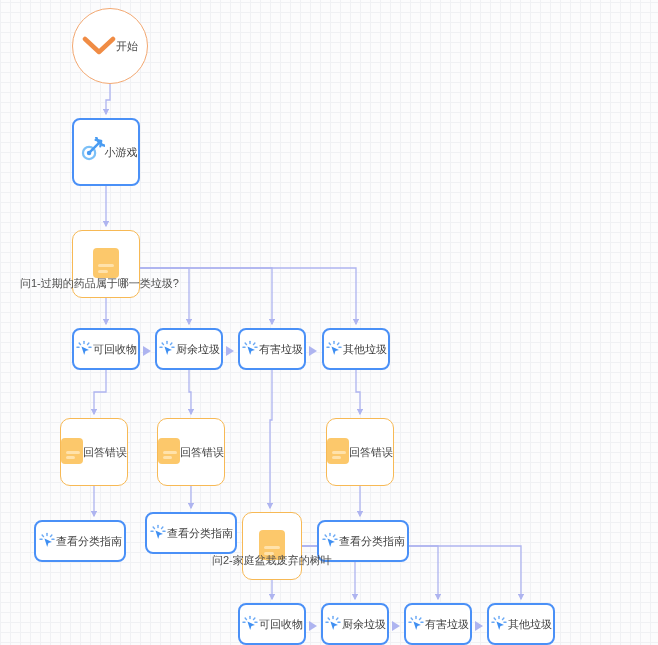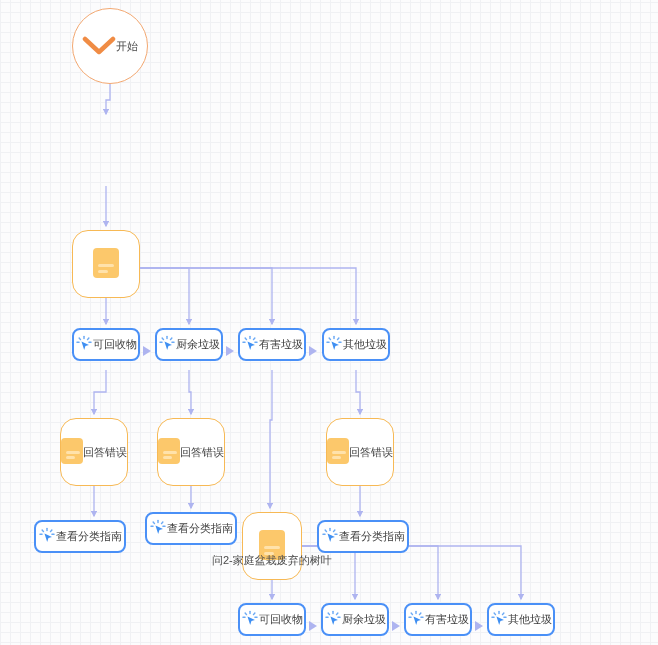--- a/index.html
+++ b/index.html
@@ -63,38 +63,38 @@
   
   .node-action {
     border: 2px solid #4a90f7;
     border-radius: 8px;
     background: #ffffff;
   }
 
   
   .node-question {
     border: 1.5px solid #f7b955;
-    border-radius: 16px;
+    border-radius: 10px;
     background: #ffffff;
   }
 
   .node-label {
     font-size: 11px;
     color: #3d3d3d;
     line-height: 1.1;
     white-space: nowrap;
   }
 
   .node-big {
     width: 68px;
     height: 68px;
   }
   .node-opt {
     width: 68px;
-    height: 33px;
+    height: 42px;
   }
   .node-opt .node-label { font-size: 11px; }
   .node-opt .icon { margin-bottom: 1px; }
 
   .icon {
     display: block;
     line-height: 0;
   }
 
   
@@ -194,24 +194,37 @@
 
   <div class="node node-start" style="left:72px; top:8px;">
     <span class="icon">
       <svg width="34" height="20" viewBox="0 0 34 20">
         <path d="M3 3 L17 16 L31 3" fill="none" stroke="#f08c45" stroke-width="4.5" stroke-linecap="round" stroke-linejoin="round"></path>
       </svg>
     </span>
     <span class="node-label">开始</span>
   </div>
 
+  <div class="node node-action node-big" style="left:72px; top:118px;">
+    <span class="icon">
+      <svg width="30" height="30" viewBox="0 0 32 32">
+        <path d="M27 7 A12 12 0 1 0 25 5" fill="none" stroke="#4a9cf2" stroke-width="2.6" stroke-linecap="round"></path>
+        <circle cx="15" cy="17" r="6.5" fill="none" stroke="#7cc0f7" stroke-width="2.4"></circle>
+        <circle cx="15" cy="17" r="2.4" fill="#4a9cf2"></circle>
+        <path d="M15 17 L27 5" stroke="#4a9cf2" stroke-width="2.6" stroke-linecap="round"></path>
+        <path d="M22 3 L28 4 L27 10" fill="none" stroke="#4a9cf2" stroke-width="2.4" stroke-linecap="round" stroke-linejoin="round"></path>
+      </svg>
+    </span>
+    <span class="node-label">小游戏</span>
+  </div>
 
   <div class="node node-question node-big" style="left:72px; top:230px;">
     <span class="q-icon-box"></span>
   </div>
+  <div class="edge-label" style="left:20px; top:278px;">问1-过期的药品属于哪一类垃圾?</div>
 
   <div class="node node-action node-opt" style="left:72px; top:328px;">
     <span class="icon">
       <svg width="18" height="18" viewBox="0 0 20 20">
         <g stroke="#6aa9f5" stroke-width="1.6" stroke-linecap="round">
           <path d="M10 1.5 L10 4"></path>
             <path d="M4.6 3.3 L6.1 5.1"></path>
           <path d="M15.4 3.3 L13.9 5.1"></path>
             <path d="M2.2 8 L4.5 8"></path>
           <path d="M17.8 8 L15.5 8"></path>

